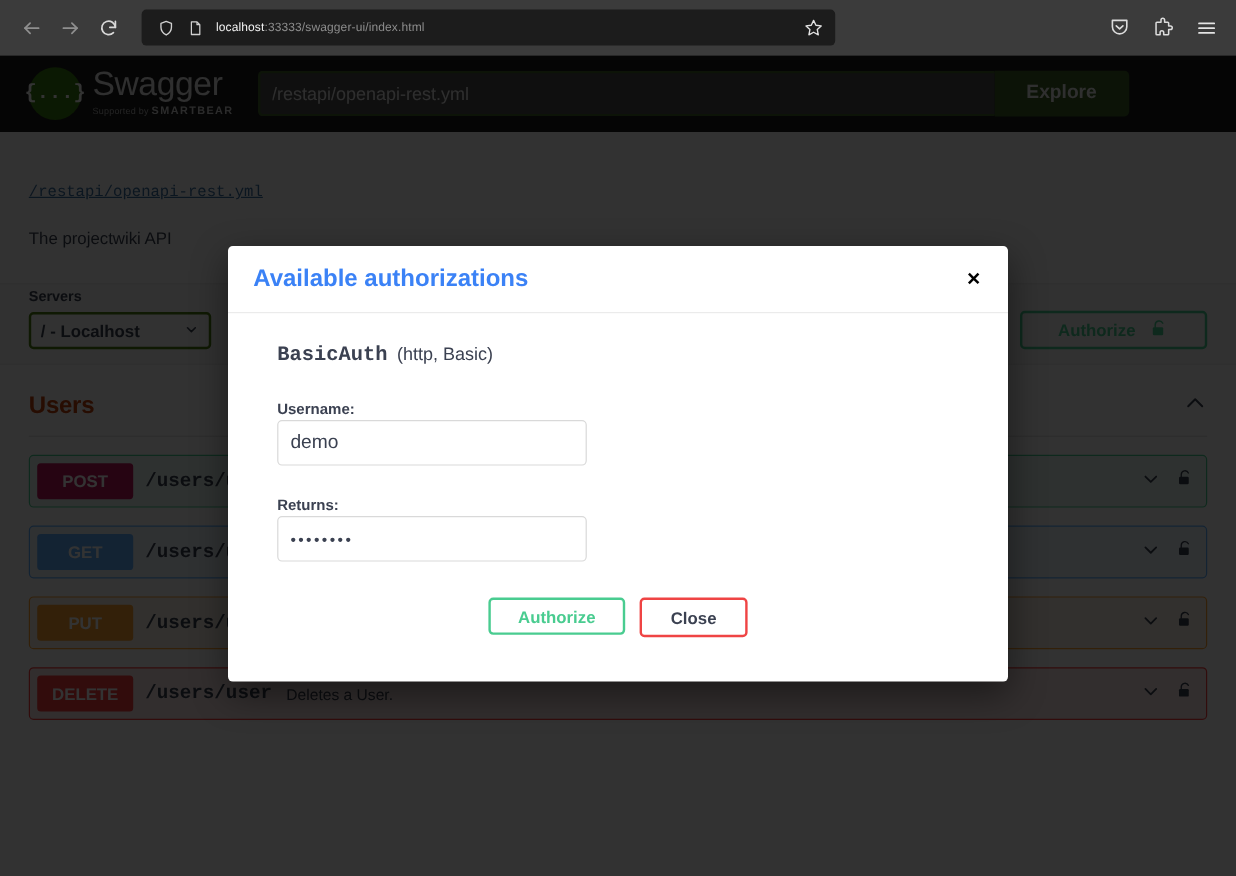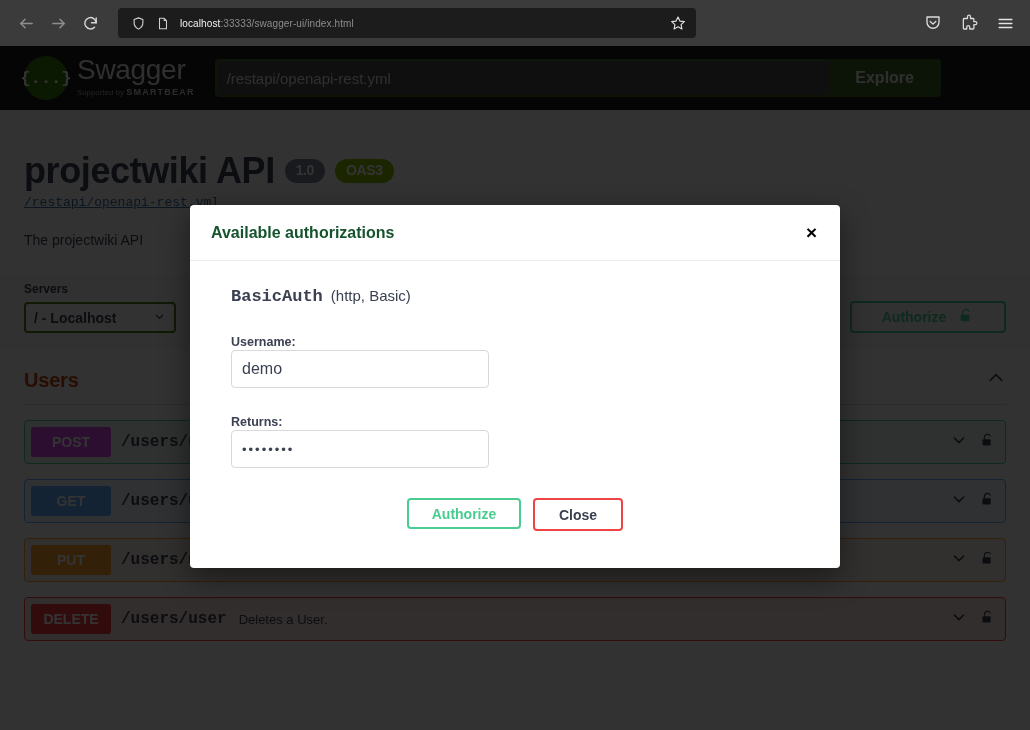--- a/index.html
+++ b/index.html
@@ -213,21 +213,21 @@
     box-shadow: 0 10px 30px rgba(0,0,0,0.45);
     z-index: 40;
     display: flex; flex-direction: column;
   }
   .modal-head {
     height: 56px; flex: none;
     border-bottom: 1px solid #ebebeb;
     display: flex; align-items: center; justify-content: space-between;
     padding: 0 21px;
   }
-  .modal-title { font-size: 16px; font-weight: 700; color: #14532d; }
+  .modal-title { font-size: 20px; font-weight: 700; color: #3b82f6; }
   .modal-close {
     background: none; border: none; cursor: pointer;
     font-size: 19px; font-weight: 700; color: #000;
     line-height: 1; padding: 4px 2px;
     font-family: "Liberation Sans", sans-serif;
   }
   .modal-body { padding: 26px 41px 5px 41px; flex: 1 1 auto; }
   .scheme-title {
     font-size: 17px; color: #3b4151;
     display: flex; align-items: baseline; gap: 8px;
@@ -345,25 +345,20 @@
         <span class="logo-sub"><span>Supported by</span> <b>SMARTBEAR</b></span>
       </div>
     </div>
     <div class="dl-wrapper">
       <input class="dl-input" value="/restapi/openapi-rest.yml" style="">
       <button class="dl-btn">Explore</button>
     </div>
   </div>
 
   <div class="info">
-    <div class="api-title">
-      <span>projectwiki API</span>
-      <span class="badge-ver">1.0</span>
-      <span class="badge-oas">OAS3</span>
-    </div>
     <a class="api-url">/restapi/openapi-rest.yml</a>
     <div class="api-desc">The projectwiki API</div>
   </div>
 
   <div class="scheme-strip">
     <div class="servers-grp">
       <span class="servers-label">Servers</span>
       <div class="server-select">
         <span>/ - Localhost</span>
         <span>
@@ -389,21 +384,21 @@
       <span class="tag-name">Users</span>
       <span>
         <svg width="20" height="20" viewBox="0 0 24 24" fill="none" stroke="#3b4151" stroke-width="2" stroke-linecap="round" stroke-linejoin="round">
             <polyline points="5,15 12,8 19,15"></polyline>
           </svg>
       </span>
     </div>
 
     <div id="op-list">
         <div class="op-row" style="background: rgba(73, 204, 144, 0.1); border: 1px solid rgb(73, 204, 144);">
-          <span class="op-method" style="background:#d946ef">POST</span>
+          <span class="op-method" style="background:#be185d">POST</span>
           <span class="op-path">/users/user</span>
           <span class="op-sum"></span>
           <span class="op-right">
             <span><svg width="18" height="18" viewBox="0 0 24 24" fill="none" stroke="#3b4151" stroke-width="2" stroke-linecap="round" stroke-linejoin="round">
                 <polyline points="6,9.5 12,15.5 18,9.5"></polyline>
               </svg></span>
             <span><svg width="15" height="17" viewBox="0 0 24 24" fill="#3b4151" stroke="#3b4151" stroke-width="1.8">
                 <path d="M7 10V7a5 5 0 0 1 9.5-2" fill="none" stroke-linecap="round"></path>
                 <rect x="4" y="10" width="13" height="10" rx="1.6" stroke="none"></rect>
               </svg></span>

